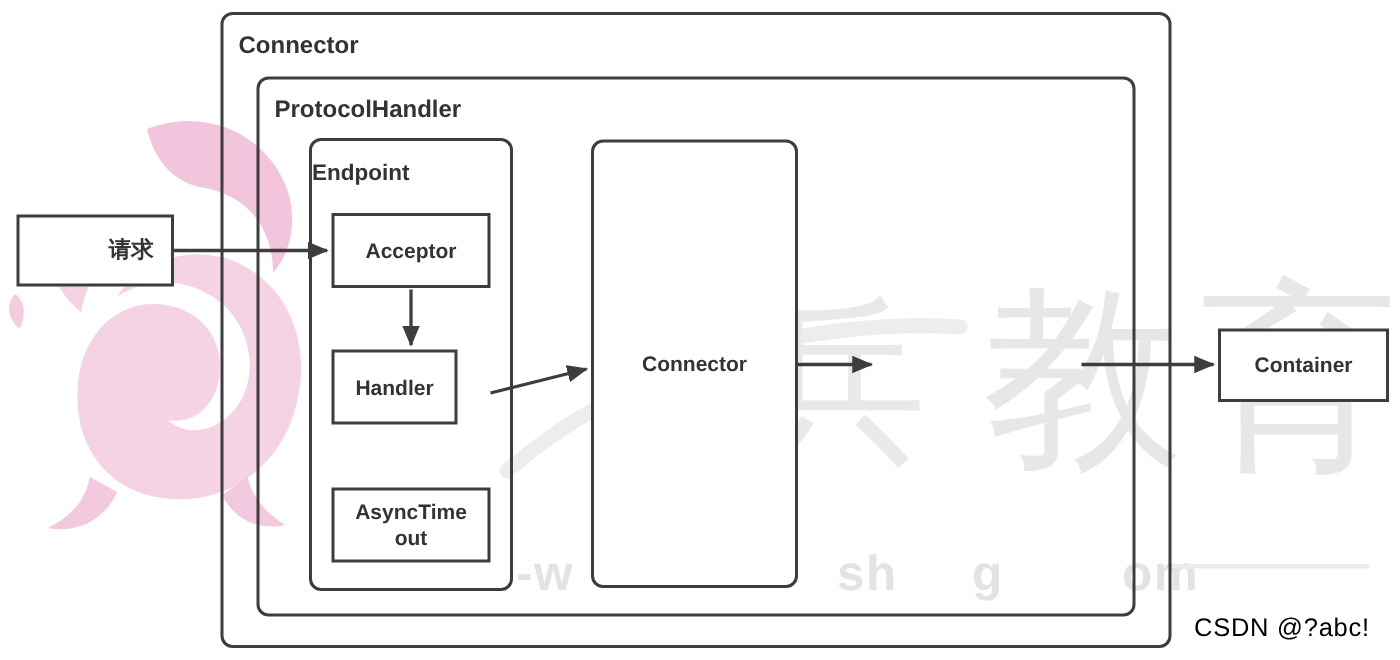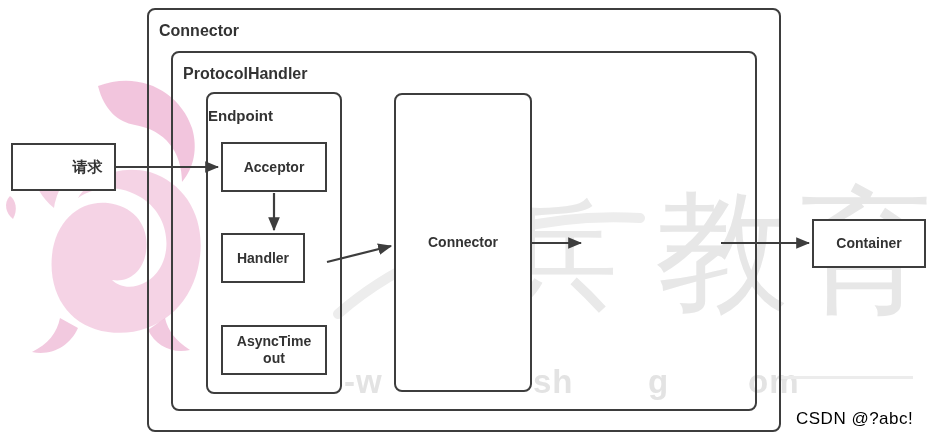--- a/index.html
+++ b/index.html
@@ -25,21 +25,21 @@
     font-size: 132px; line-height: 1; letter-spacing: 12px;
     color: #e7e7e7; white-space: nowrap;
     font-family: "Liberation Sans", sans-serif;
   }
   .wm-url {
     position: absolute; top: 365px;
     font-size: 33px; line-height: 1; color: #e3e3e3;
     font-weight: bold; letter-spacing: 1px;
   }
   .wm-url-w  { left: 344px; }
-  .wm-url-sh { left: 533px; }
+  .wm-url-sh { left: 533px; padding-left: 25px; }
   .wm-url-g  { left: 648px; }
   .wm-url-om { left: 720px; padding-left: 28px; }
   .wm-dash {
     position: absolute; left: 781px; top: 376px;
     width: 132px; height: 3px; background: #ececec;
   }
   .credit {
     position: absolute; left: 796px; top: 409px;
     font-size: 17px; color: #000000; letter-spacing: 0.5px;
     z-index: 6; white-space: nowrap;

